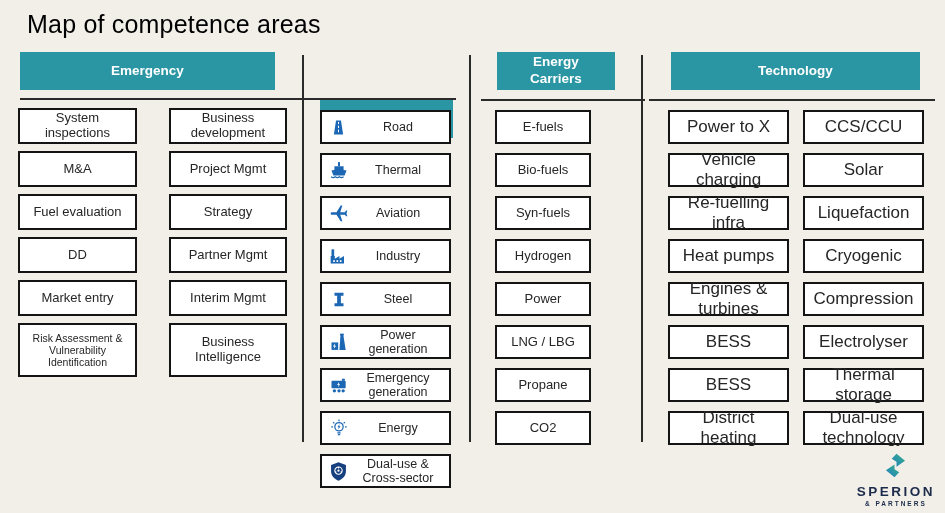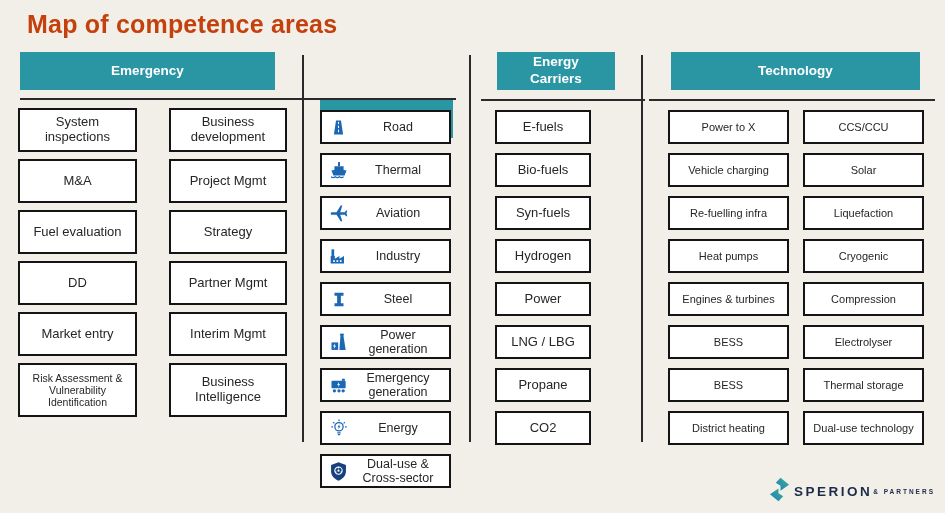--- a/index.html
+++ b/index.html
@@ -4,44 +4,44 @@
 <style>
   :root{
     --teal:#2A95A3; --background:#F2EFE9; --icon-blue:#1B67B4;
     --shield-navy:#17417E; --logo-navy:#1C2B4A; --line:#2a2a2a;
   }
   *{box-sizing:border-box;margin:0;padding:0;}
   html,body{background:#fff;}
   body{font-family:"Liberation Sans", sans-serif;}
   .canvas{position:relative;width:945px;height:513px;background:var(--background);
           overflow:hidden;outline:1px solid #cfcfcf;}
-  .title{position:absolute;left:27px;top:10px;font-size:25px;font-weight:700;
-         color:#c2410c;letter-spacing:.2px;}
+  .title{position:absolute;left:27px;top:10px;font-size:25px;font-weight:400;
+         color:#000000;letter-spacing:.2px;}
   .hdr{position:absolute;top:52px;height:38px;background:var(--teal);color:#fff;
        font-weight:700;font-size:13.5px;display:flex;align-items:center;
        justify-content:center;text-align:center;line-height:1.25;}
   #hdr-energy{padding:0 30px;}
   .vline{position:absolute;top:55px;height:387px;width:1.5px;background:var(--line);}
   .hline{position:absolute;height:1.5px;background:var(--line);}
   .col{position:absolute;display:flex;flex-direction:column;}
   .box{background:#fff;border:2px solid #141414;display:flex;align-items:center;
        justify-content:center;text-align:center;color:#262626;font-size:13px;
        line-height:1.15;flex:none;}
   #services-left,#services-right{gap:7px;}
-  #services-left .box,#services-right .box{height:44px;padding:0 3px;}
+  #services-left .box,#services-right .box{height:36px;padding:0 3px;}
   #services-left .box:last-child,#services-right .box:last-child{height:54px;}
   #services-left .box:last-child{font-size:10.5px;}
   #segments-list,#energy-list,#tech-left,#tech-right{gap:9px;}
   #segments-list .box,#energy-list .box,#tech-left .box,#tech-right .box{height:34px;}
-  #tech-left .box,#tech-right .box{font-size:11px;padding:0 5px;}
+  #tech-left .box,#tech-right .box{font-size:17px;padding:0 5px;}
   #segments-list .box{justify-content:flex-start;}
   .sicon{width:27px;display:flex;align-items:center;justify-content:center;
          margin-left:3px;flex:none;}
   .slbl{flex:1;text-align:center;padding-right:5px;font-size:12.5px;line-height:1.12;}
-  .logo{position:absolute;right:10px;bottom:6px;display:flex;
+  .logo{position:absolute;right:10px;bottom:6px;display:flex;flex-direction:column;
         align-items:center;gap:1px;}
   .logo-name{font-size:13.5px;font-weight:700;letter-spacing:2.5px;color:var(--logo-navy);}
   .logo-sub{font-size:6.5px;font-weight:700;letter-spacing:2px;color:var(--logo-navy);}
 </style>
 </head>
 <body>
 
 <div class="canvas">
   <div class="title">Map of competence areas</div>
 

